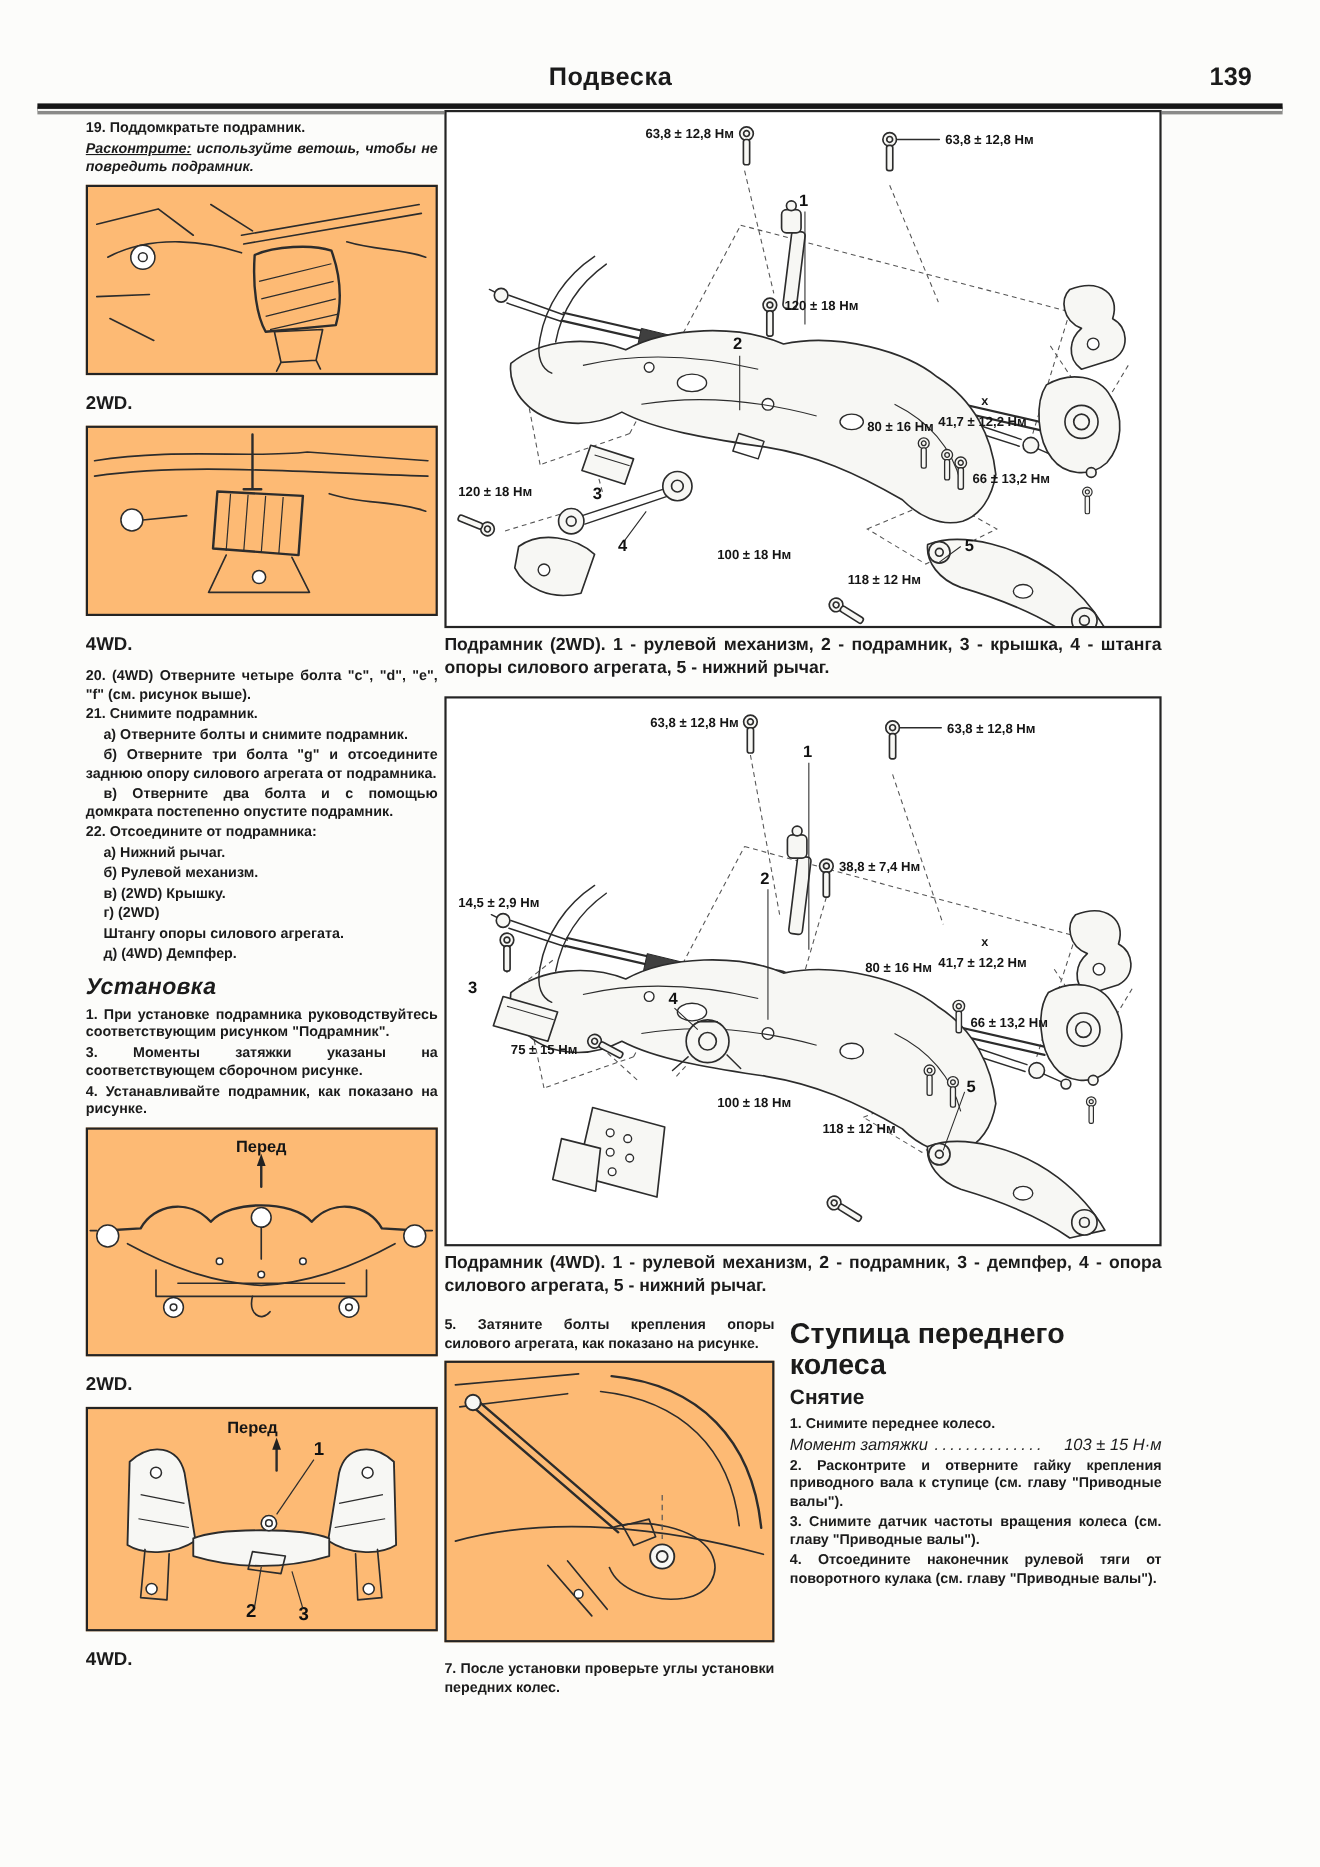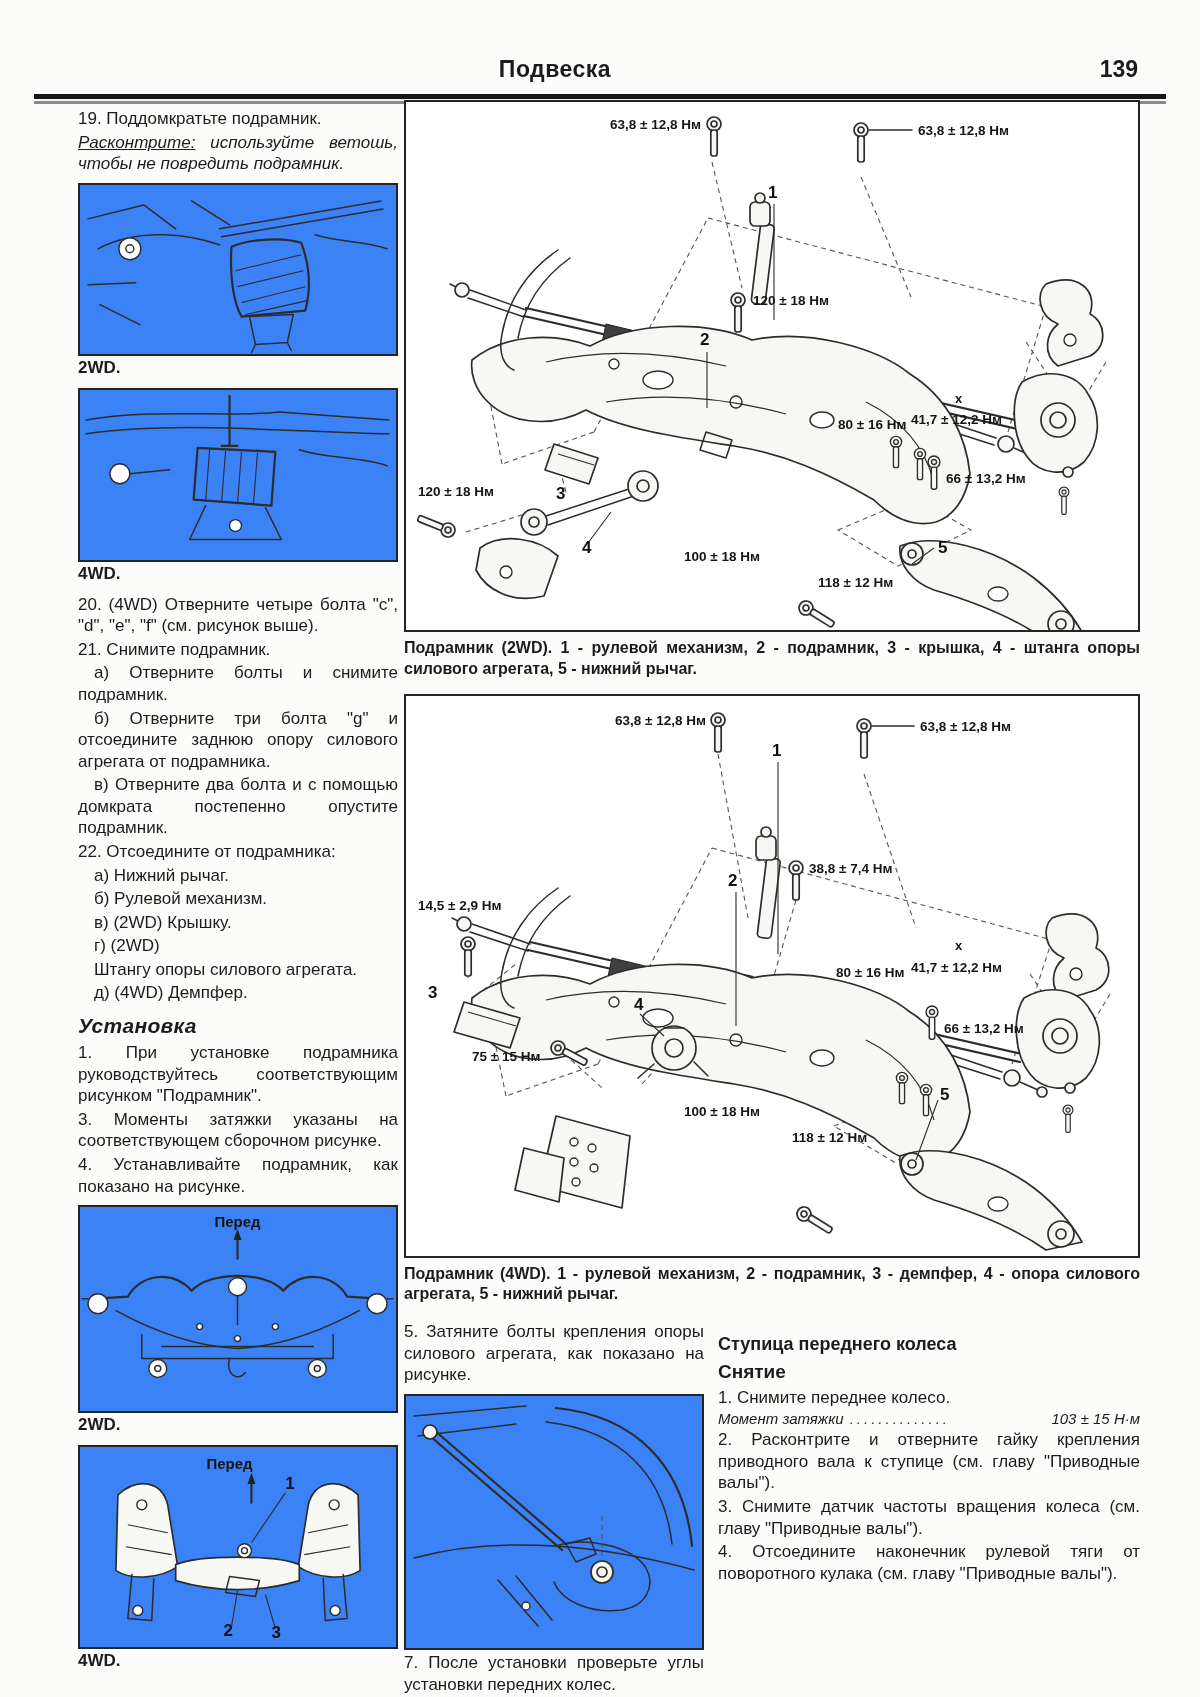--- a/index.html
+++ b/index.html
@@ -5,40 +5,40 @@
   html,body{margin:0;padding:0;background:#dddad5;}
   .page{position:relative;width:1200px;height:1697px;margin:0 auto;background:#fcfcfa;color:#1b1b1b;
         font-family:"Liberation Sans",sans-serif;overflow:hidden;}
   
   .hdr-title{position:absolute;left:0;right:90px;top:56px;text-align:center;font-size:23px;font-weight:700;letter-spacing:.5px;}
   .hdr-num{position:absolute;right:62px;top:56px;font-size:23px;font-weight:700;}
   .hdr-rule{position:absolute;left:34px;right:34px;top:94px;height:5px;background:#161616;border-bottom:2px solid #f3f3f1;box-shadow:0 3px 0 #8a8a88;}
 
   
   .colL{position:absolute;left:78px;top:106px;width:320px;}
-  .colR{position:absolute;left:404px;top:100px;width:736px;}
+  .colR{position:absolute;left:404px;top:100px;width:652px;}
 
   p{margin:0;}
-  .t{font-size:17px;line-height:1.27;font-weight:400;text-align:justify;margin:2px 0;}
+  .t{font-size:13px;line-height:1.27;font-weight:700;text-align:justify;margin:2px 0;}
   .sub{text-indent:16px;}
   .note{font-style:italic;}
   .note .u{text-decoration:underline;}
   .h1{font-size:21px;font-weight:700;margin:10px 0 4px;letter-spacing:.3px;font-style:italic;}
-  .figframe{border:2px solid #242424;background:#3b82f6;margin:8px 0 2px;}
+  .figframe{border:2px solid #242424;background:#fdba74;margin:8px 0 16px;}
   .figframe svg{display:block;width:100%;height:auto;}
   .figcap{font-size:17px;font-weight:700;margin:1px 0 10px;}
 
   .diagram{border:2px solid #242424;background:#fff;position:relative;margin:0 0 6px;}
   .diagram svg{display:block;width:100%;height:auto;}
   .dcap{font-size:16px;line-height:1.3;font-weight:700;text-align:justify;margin:4px 0 14px;}
 
   .bottomrow{display:flex;gap:14px;align-items:flex-start;margin-top:2px;}
   .bcell-l{width:300px;flex:0 0 300px;}
   .bcell-r{flex:1;min-width:0;}
-  .hub-h{font-size:18px;line-height:1.08;font-weight:700;margin:16px 0 6px;}
+  .hub-h{font-size:26px;line-height:1.08;font-weight:700;margin:4px 0 6px;}
   .hub-s{font-size:19px;font-weight:700;margin:2px 0 4px;}
   .torqline{display:flex;align-items:baseline;gap:6px;font-style:italic;font-weight:400;font-size:15px;margin:2px 0;}
   .torqline .dots{flex:1;overflow:hidden;white-space:nowrap;letter-spacing:3px;color:#333;}
   .torqline .val{white-space:nowrap;}
 
   
   .ln{fill:none;stroke:#2c2c2c;stroke-width:1.5;stroke-linecap:round;stroke-linejoin:round;}
   .ln2{fill:none;stroke:#2c2c2c;stroke-width:2.2;stroke-linecap:round;stroke-linejoin:round;}
   .fillp{fill:#f7f7f4;stroke:#2c2c2c;stroke-width:1.7;stroke-linejoin:round;}
   .hole{fill:#ffffff;stroke:#2c2c2c;stroke-width:1.4;}

